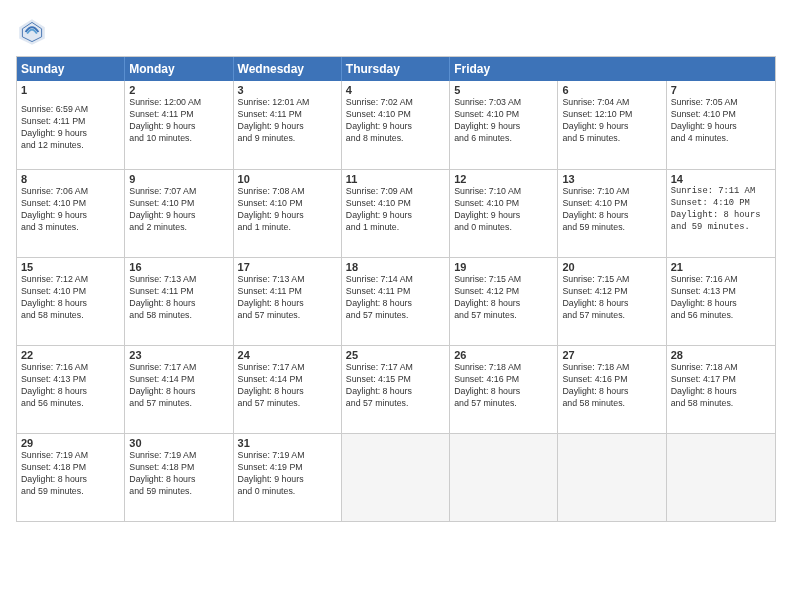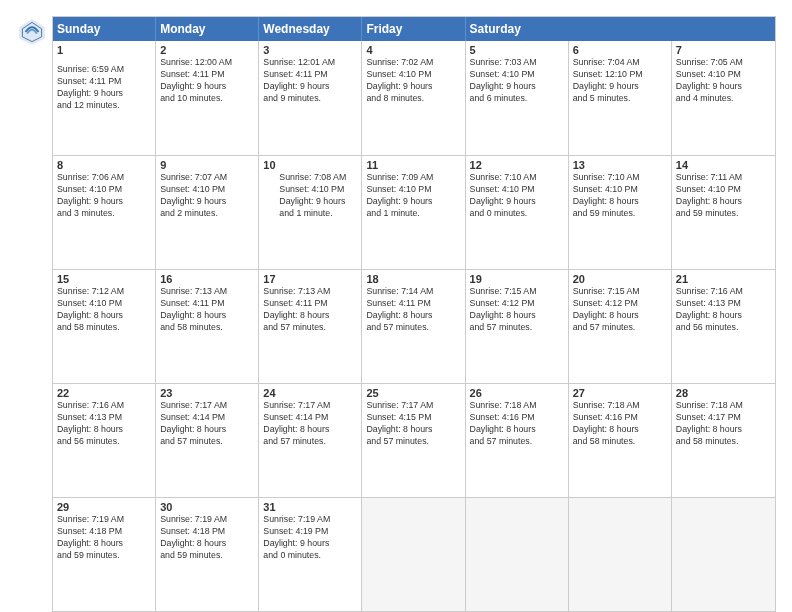--- a/index.html
+++ b/index.html
@@ -5,24 +5,24 @@
     * { margin: 0; padding: 0; box-sizing: border-box; }
     body {
       font-family: Arial, sans-serif;
       background: #fff;
       width: 792px;
       height: 612px;
       overflow: hidden;
     }
     .page {
       width: 792px;
-      height: 612px;
+      height: 522px;
       padding: 16px 16px 0 16px;
       display: flex;
-      flex-direction: row;
+      flex-direction: column;
     }
     .header {
       display: flex;
       justify-content: space-between;
       align-items: flex-start;
       margin-bottom: 8px;
     }
     .logo {
       display: flex;
       align-items: center;
@@ -126,22 +126,22 @@
       <div class="month-title"></div>
       <div class="location"></div>
     </div>
   </div>
 
   <div class="calendar">
     <div class="cal-header-row">
     <div class="cal-header-cell">Sunday</div>
         <div class="cal-header-cell">Monday</div>
         <div class="cal-header-cell">Wednesday</div>
+        <div class="cal-header-cell">Thursday</div>
         <div class="cal-header-cell">Friday</div>
-        <div class="cal-header-cell">Saturday</div>
       </div>
     <div class="cal-body">
     <div class="cal-row">
           <div class="cal-cell">
             <span class="day-num">1</span>
             <div class="cell-text" style="white-space: pre-line; margin-top: 8px;">Sunrise: 6:59 AM
 Sunset: 4:11 PM
 Daylight: 9 hours
 and 12 minutes.</div>
           </div>
@@ -198,21 +198,21 @@
           </div>
           <div class="cal-cell">
             <span class="day-num">9</span>
             <div class="cell-text" style="white-space: pre-line;">Sunrise: 7:07 AM
 Sunset: 4:10 PM
 Daylight: 9 hours
 and 2 minutes.</div>
           </div>
           <div class="cal-cell">
             <span class="day-num">10</span>
-            <div class="cell-text" style="white-space: pre-line; margin-left: 16px;">Sunrise: 7:08 AM
+            <div class="cell-text" style="white-space: pre-line;">Sunrise: 7:08 AM
 Sunset: 4:10 PM
 Daylight: 9 hours
 and 1 minute.</div>
           </div>
           <div class="cal-cell">
             <span class="day-num">11</span>
             <div class="cell-text" style="white-space: pre-line;">Sunrise: 7:09 AM
 Sunset: 4:10 PM
 Daylight: 9 hours
 and 1 minute.</div>
@@ -226,21 +226,21 @@
           </div>
           <div class="cal-cell">
             <span class="day-num">13</span>
             <div class="cell-text" style="white-space: pre-line;">Sunrise: 7:10 AM
 Sunset: 4:10 PM
 Daylight: 8 hours
 and 59 minutes.</div>
           </div>
           <div class="cal-cell">
             <span class="day-num">14</span>
-            <div class="cell-text" style="white-space: pre-line;">Sunrise: 7:11 AM
+            <div class="cell-text" style="white-space: pre-line; font-family: Liberation Mono, monospace;">Sunrise: 7:11 AM
 Sunset: 4:10 PM
 Daylight: 8 hours
 and 59 minutes.</div>
           </div>
         </div>
         <div class="cal-row">
           <div class="cal-cell">
             <span class="day-num">15</span>
             <div class="cell-text" style="white-space: pre-line;">Sunrise: 7:12 AM
 Sunset: 4:10 PM

